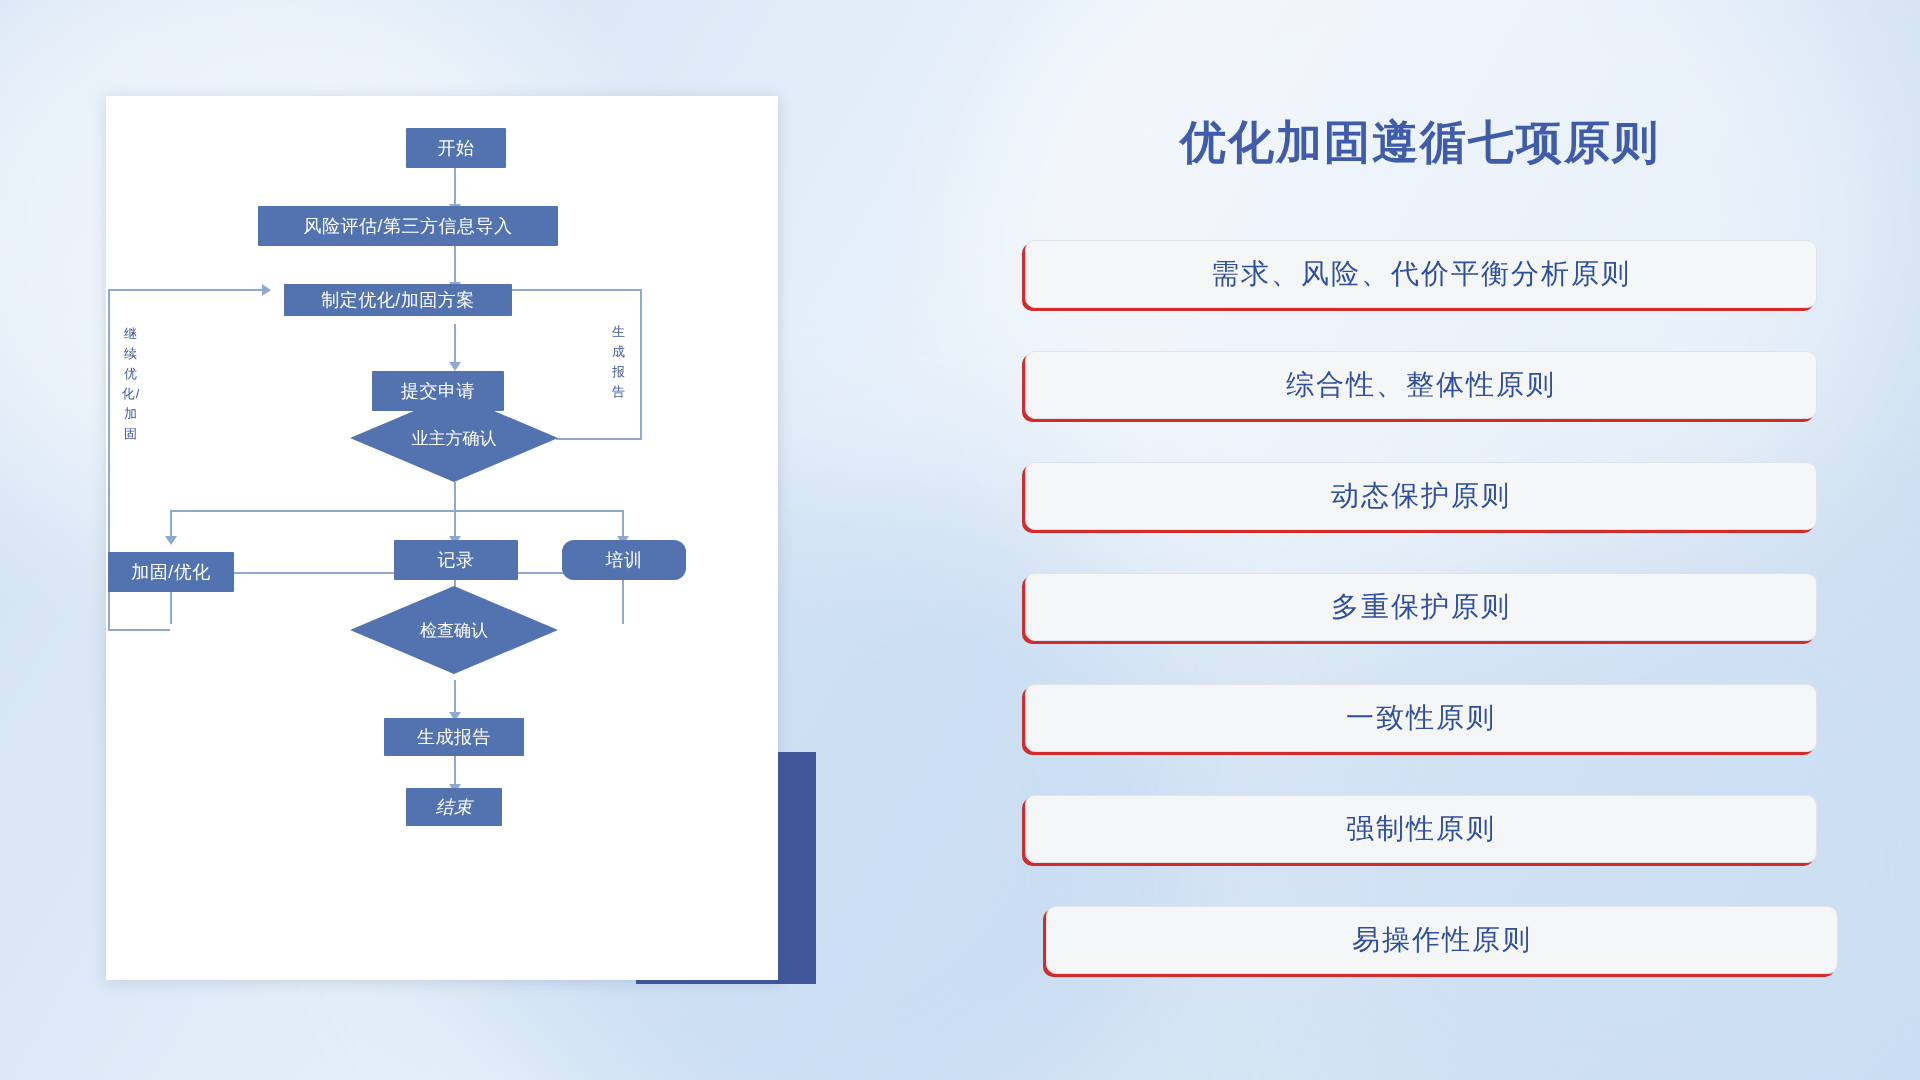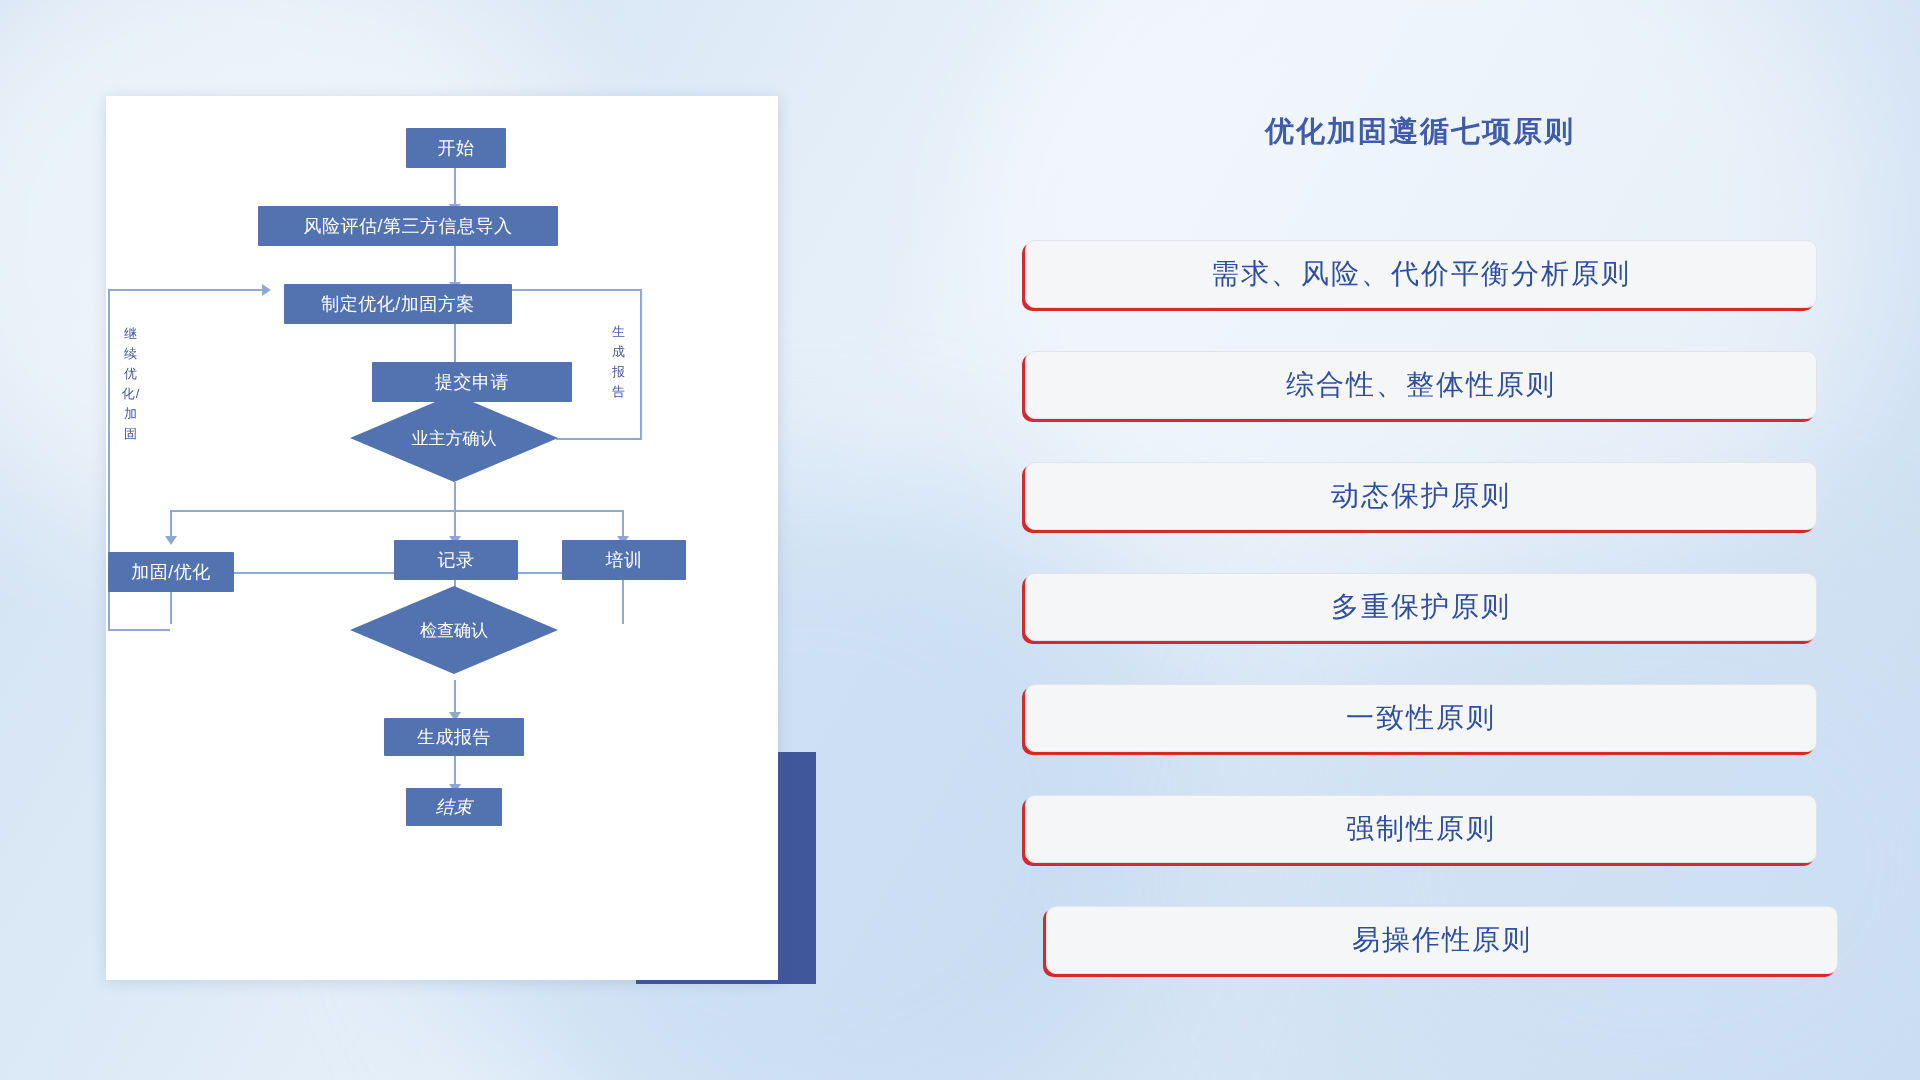--- a/index.html
+++ b/index.html
@@ -117,21 +117,21 @@
     letter-spacing: 1px;
   }
 
   
   .right-title {
     position: absolute;
     left: 1150px;
     top: 112px;
     width: 540px;
     text-align: center;
-    font-size: 29px;
+    font-size: 46px;
     font-weight: bold;
     color: #3f5ba9;
     letter-spacing: 2px;
   }
   .pill {
     position: absolute;
     left: 1025px;
     width: 790px;
     height: 66px;
     background: #f4f6f8;
@@ -204,42 +204,42 @@
     <div class="arrow-down" style="left:343px; top:688px;"></div>
 
     <div class="node" style="left:300px; top:32px; width:100px; height:40px;">
       <span>开始</span>
     </div>
 
     <div class="node" style="left:152px; top:110px; width:300px; height:40px;">
       <span>风险评估/第三方信息导入</span>
     </div>
 
-    <div class="node" style="left:178px; top:188px; width:228px; height:40px;">
+    <div class="node" style="left:178px; top:188px; width:228px; height:32px;">
       <span>制定优化/加固方案</span>
     </div>
 
-    <div class="node" style="left:266px; top:266px; width:200px; height:40px;align-items:center;">
+    <div class="node" style="left:266px; top:275px; width:132px; height:40px;align-items:center;">
       <span>提交申请</span>
     </div>
 
     <div class="diamond-wrap" style="left:244px; top:298px; width:208px; height:88px;">
       <div class="diamond"></div>
       <div class="diamond-label">业主方确认</div>
     </div>
 
     <div class="node" style="left:2px; top:444px; width:126px; height:40px;margin-top:12px;">
       <span>加固/优化</span>
     </div>
 
     <div class="node" style="left:288px; top:444px; width:124px; height:40px;">
       <span>记录</span>
     </div>
 
-    <div class="node" style="left:456px; top:444px; width:124px; height:40px;">
+    <div class="node" style="left:456px; top:444px; width:124px; height:40px;border-radius:12px;">
       <span>培训</span>
     </div>
 
     <div class="diamond-wrap" style="left:244px; top:490px; width:208px; height:88px;">
       <div class="diamond"></div>
       <div class="diamond-label">检查确认</div>
     </div>
 
     <div class="node" style="left:278px; top:622px; width:140px; height:38px;">
       <span>生成报告</span>

